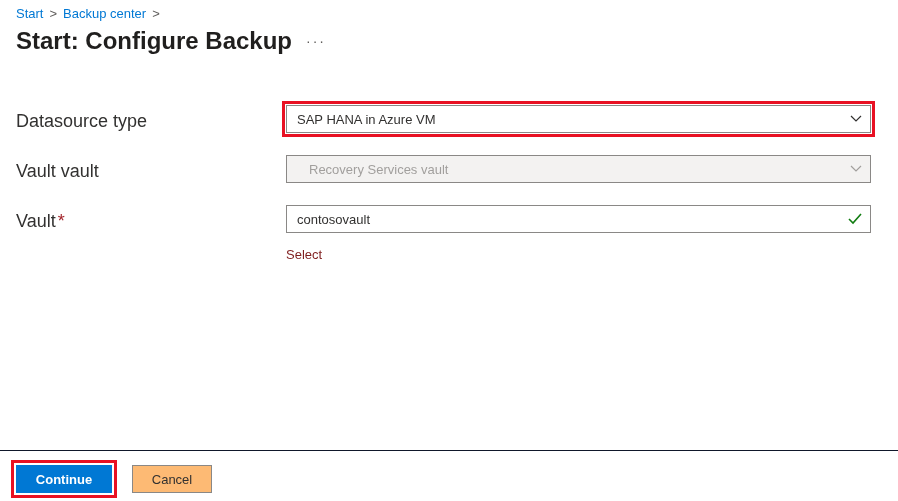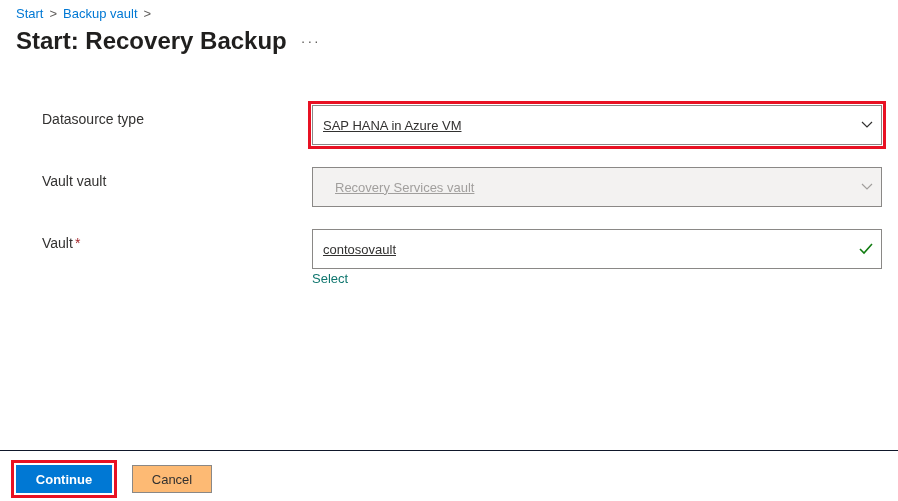--- a/index.html
+++ b/index.html
@@ -60,46 +60,44 @@
   
   .form-row {
     display: flex;
     align-items: flex-start;
     margin-bottom: 22px;
   }
   .form-label-col {
     width: 270px;
     padding-top: 6px;
     color: #323130;
-    font-size: 14px;
-    margin-left: 26px;
+    font-size: 18px;
   }
   .req {
     color: #a4262c;
     margin-left: 2px;
   }
   .form-ctrl-col {
     flex: 1;
     max-width: 585px;
   }
 
   
   .ctrl {
     position: relative;
     width: 100%;
-    height: 40px;
+    height: 28px;
     border: 1px solid #8a8886;
     background: #fff;
     display: flex;
     align-items: center;
     padding: 0 28px 0 10px;
     font-size: 13px;
     color: #323130;
     cursor: pointer;
-    text-decoration: underline;
   }
   .ctrl.disabled {
     background: #f3f2f1;
     color: #a19f9d;
     cursor: default;
     padding-left: 22px;
   }
   .ctrl .chev {
     position: absolute;
     right: 8px;
@@ -127,22 +125,22 @@
   }
   .highlight-red::after {
     content: "";
     position: absolute;
     inset: -4px;
     border: 3px solid #e81123;
     pointer-events: none;
   }
 
   .select-link {
-    margin-top: 2px;
-    color: #0f766e;
+    margin-top: 14px;
+    color: #7f1d1d;
     font-size: 13px;
     cursor: pointer;
     display: inline-block;
   }
 
   
   .footer {
     position: absolute;
     left: 0; right: 0; bottom: 0;
     border-top: 1px solid #0f172a;
@@ -175,26 +173,26 @@
   .btn-wrap.highlight-red::after { inset: -5px; }
 </style>
 </head>
 <body>
 
 <div class="page">
 
   <nav class="breadcrumb">
     <a>Start</a>
     <span class="sep">&gt;</span>
-    <a>Backup vault</a>
+    <a>Backup center</a>
     <span class="sep">&gt;</span>
   </nav>
 
   <div class="title-row">
-    <div class="page-title">Start: Recovery Backup</div>
+    <div class="page-title">Start: Configure Backup</div>
     <div class="ellipsis">···</div>
   </div>
 
   <div class="form-row">
     <div class="form-label-col">Datasource type</div>
     <div class="form-ctrl-col">
       <div class="highlight-red">
         <div class="ctrl">
           <span>SAP HANA in Azure VM</span>
           <span class="chev">

